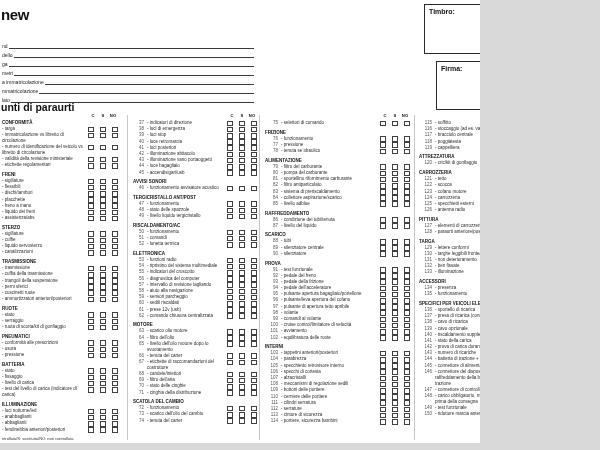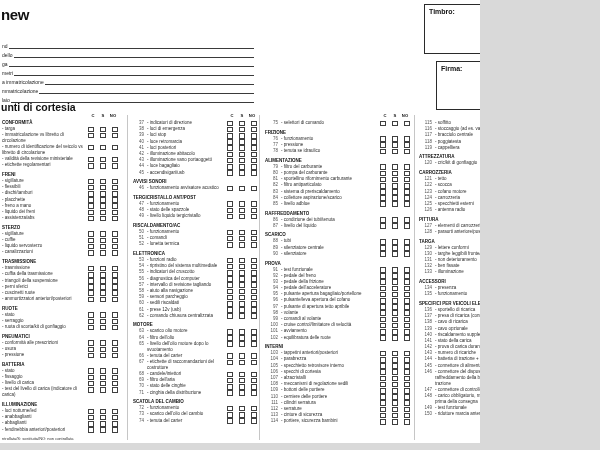--- a/index.html
+++ b/index.html
@@ -69,21 +69,21 @@
       <div class="field">
         <span class="lbl">mmatricolazione</span>
         <span class="line"></span>
       </div>
       <div class="field">
         <span class="lbl">laio</span>
         <span class="line"></span>
       </div>
     </div>
 
-  <div class="title">unti di cortesia</div>
+  <div class="title">unti di paraurti</div>
 
   <div class="box" id="timbro">
     <span>Timbro:</span>
   </div>
   <div class="box" id="firma">
     <span>Firma:</span>
   </div>
 
   <div class="vdiv" style="left:127px"></div>
   <div class="vdiv" style="left:259px"></div>

